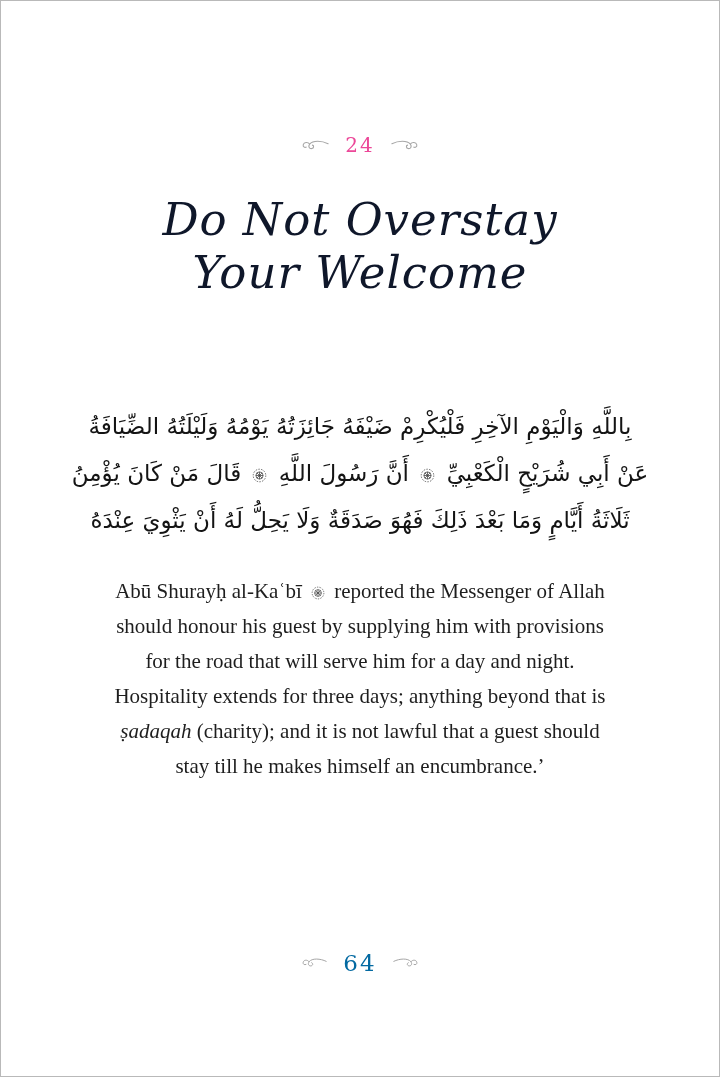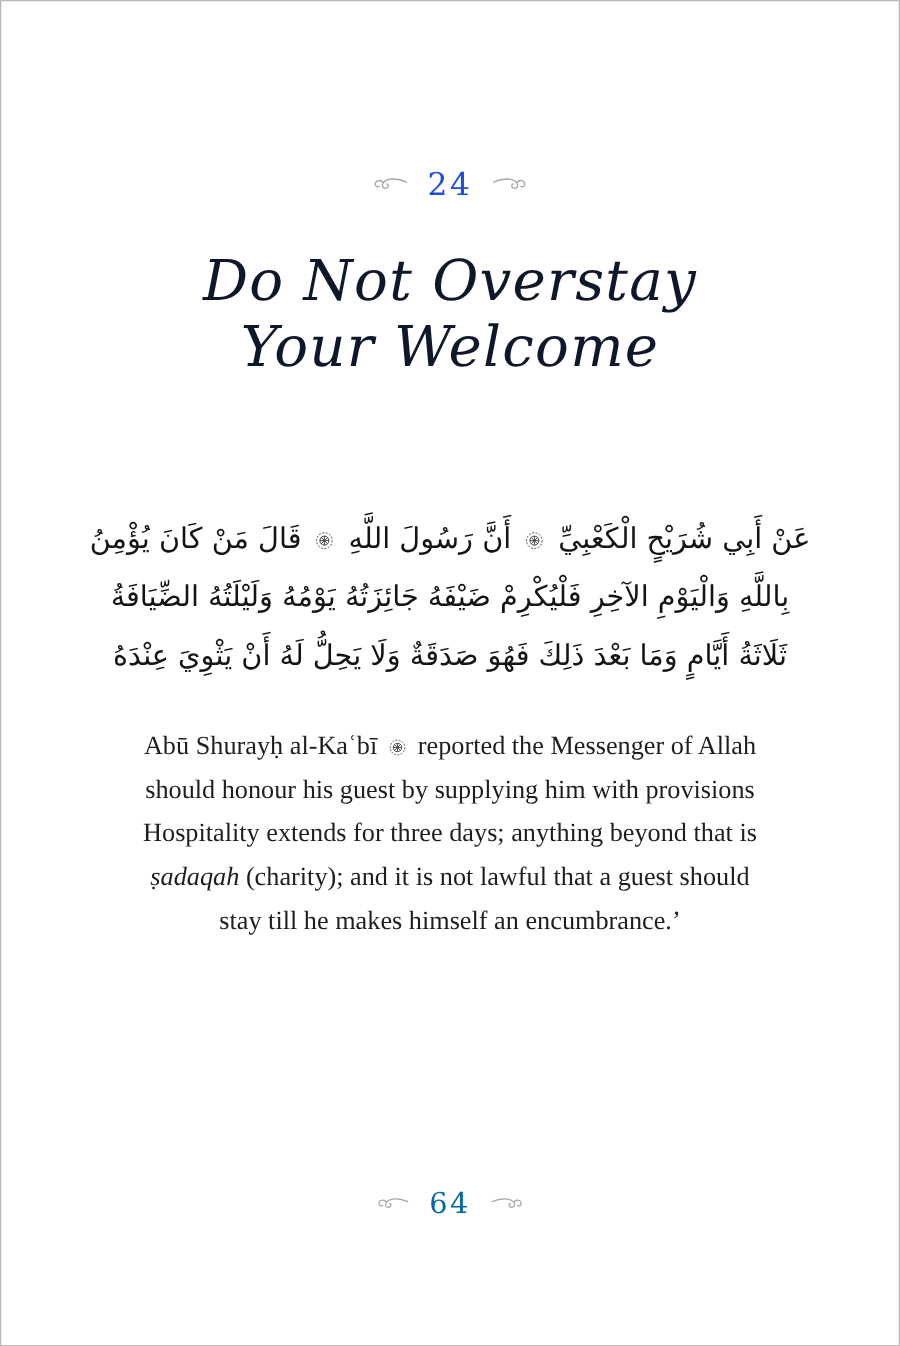--- a/index.html
+++ b/index.html
@@ -21,23 +21,23 @@
 
   
   .number-row {
     display: flex;
     align-items: center;
     justify-content: center;
     gap: 16px;
   }
   .number-row.top { margin-top: 132px; }
   .number-row .num {
-    font-size: 25px;
+    font-size: 20px;
     letter-spacing: 2px;
-    color: #1d4ed8;
+    color: #ec4899;
   }
   .number-row.bottom { margin-top: auto; margin-bottom: 100px; }
   .number-row.bottom .num { font-size: 23px; color: #0369a1; }
   .flourish { display: inline-block; line-height: 0; color: #a6a6a6; }
   .flourish.mirror svg { transform: scaleX(-1); }
 
   
   .title {
     margin: 36px 0 0 0;
     font-style: italic;
@@ -100,20 +100,21 @@
       </svg>
     </span>
   </div>
 
   <h1 class="title">
     <span>Do Not Overstay</span>
     <span>Your Welcome</span>
   </h1>
 
   <div class="arabic" dir="rtl">
+    <div class="aline">بِاللَّهِ وَالْيَوْمِ الآخِرِ فَلْيُكْرِمْ ضَيْفَهُ جَائِزَتُهُ يَوْمُهُ وَلَيْلَتُهُ الضِّيَافَةُ</div>
     <div class="aline">
       <span>عَنْ أَبِي شُرَيْحٍ الْكَعْبِيِّ</span>
       <span class="medallion">
         <svg width="15" height="15" viewBox="0 0 20 20" aria-hidden="true">
           <g fill="none" stroke="currentColor" stroke-width="1">
             <circle cx="10" cy="10" r="8.4" stroke-dasharray="2 1.7"></circle>
             <circle cx="10" cy="10" r="4.8"></circle>
             <path d="M10,5.2 L10,14.8 M5.2,10 L14.8,10 M6.6,6.6 L13.4,13.4 M13.4,6.6 L6.6,13.4"></path>
           </g>
         </svg>
@@ -123,39 +124,39 @@
         <svg width="15" height="15" viewBox="0 0 20 20" aria-hidden="true">
           <g fill="none" stroke="currentColor" stroke-width="1">
             <circle cx="10" cy="10" r="8.4" stroke-dasharray="2 1.7"></circle>
             <circle cx="10" cy="10" r="4.8"></circle>
             <path d="M10,5.2 L10,14.8 M5.2,10 L14.8,10 M6.6,6.6 L13.4,13.4 M13.4,6.6 L6.6,13.4"></path>
           </g>
         </svg>
       </span>
       <span>قَالَ مَنْ كَانَ يُؤْمِنُ</span>
     </div>
-    <div class="aline">بِاللَّهِ وَالْيَوْمِ الآخِرِ فَلْيُكْرِمْ ضَيْفَهُ جَائِزَتُهُ يَوْمُهُ وَلَيْلَتُهُ الضِّيَافَةُ</div>
     <div class="aline">ثَلَاثَةُ أَيَّامٍ وَمَا بَعْدَ ذَلِكَ فَهُوَ صَدَقَةٌ وَلَا يَحِلُّ لَهُ أَنْ يَثْوِيَ عِنْدَهُ</div>
   </div>
 
   <div class="translation">
     <div class="tline">
       <span>Abū Shurayḥ al-Kaʿbī</span>
       <span class="medallion">
         <svg width="14" height="14" viewBox="0 0 20 20" aria-hidden="true">
           <g fill="none" stroke="currentColor" stroke-width="1">
             <circle cx="10" cy="10" r="8.4" stroke-dasharray="2 1.7"></circle>
             <circle cx="10" cy="10" r="4.8"></circle>
             <path d="M10,5.2 L10,14.8 M5.2,10 L14.8,10 M6.6,6.6 L13.4,13.4 M13.4,6.6 L6.6,13.4"></path>
           </g>
         </svg>
       </span>
       <span>reported the Messenger of Allah</span>
     </div>
     <div class="tline">should honour his guest by supplying him with provisions</div>
+    <div class="tline">for the road that will serve him for a day and night.</div>
     <div class="tline">Hospitality extends for three days; anything beyond that is</div>
     <div class="tline">
       <span class="ital">ṣadaqah</span><span> (charity); and it is not lawful that a guest should</span>
     </div>
     <div class="tline">stay till he makes himself an encumbrance.’</div>
   </div>
 
   <div class="number-row bottom">
     <span class="flourish">
       <svg width="25" height="12" viewBox="0 0 30 14" aria-hidden="true">

